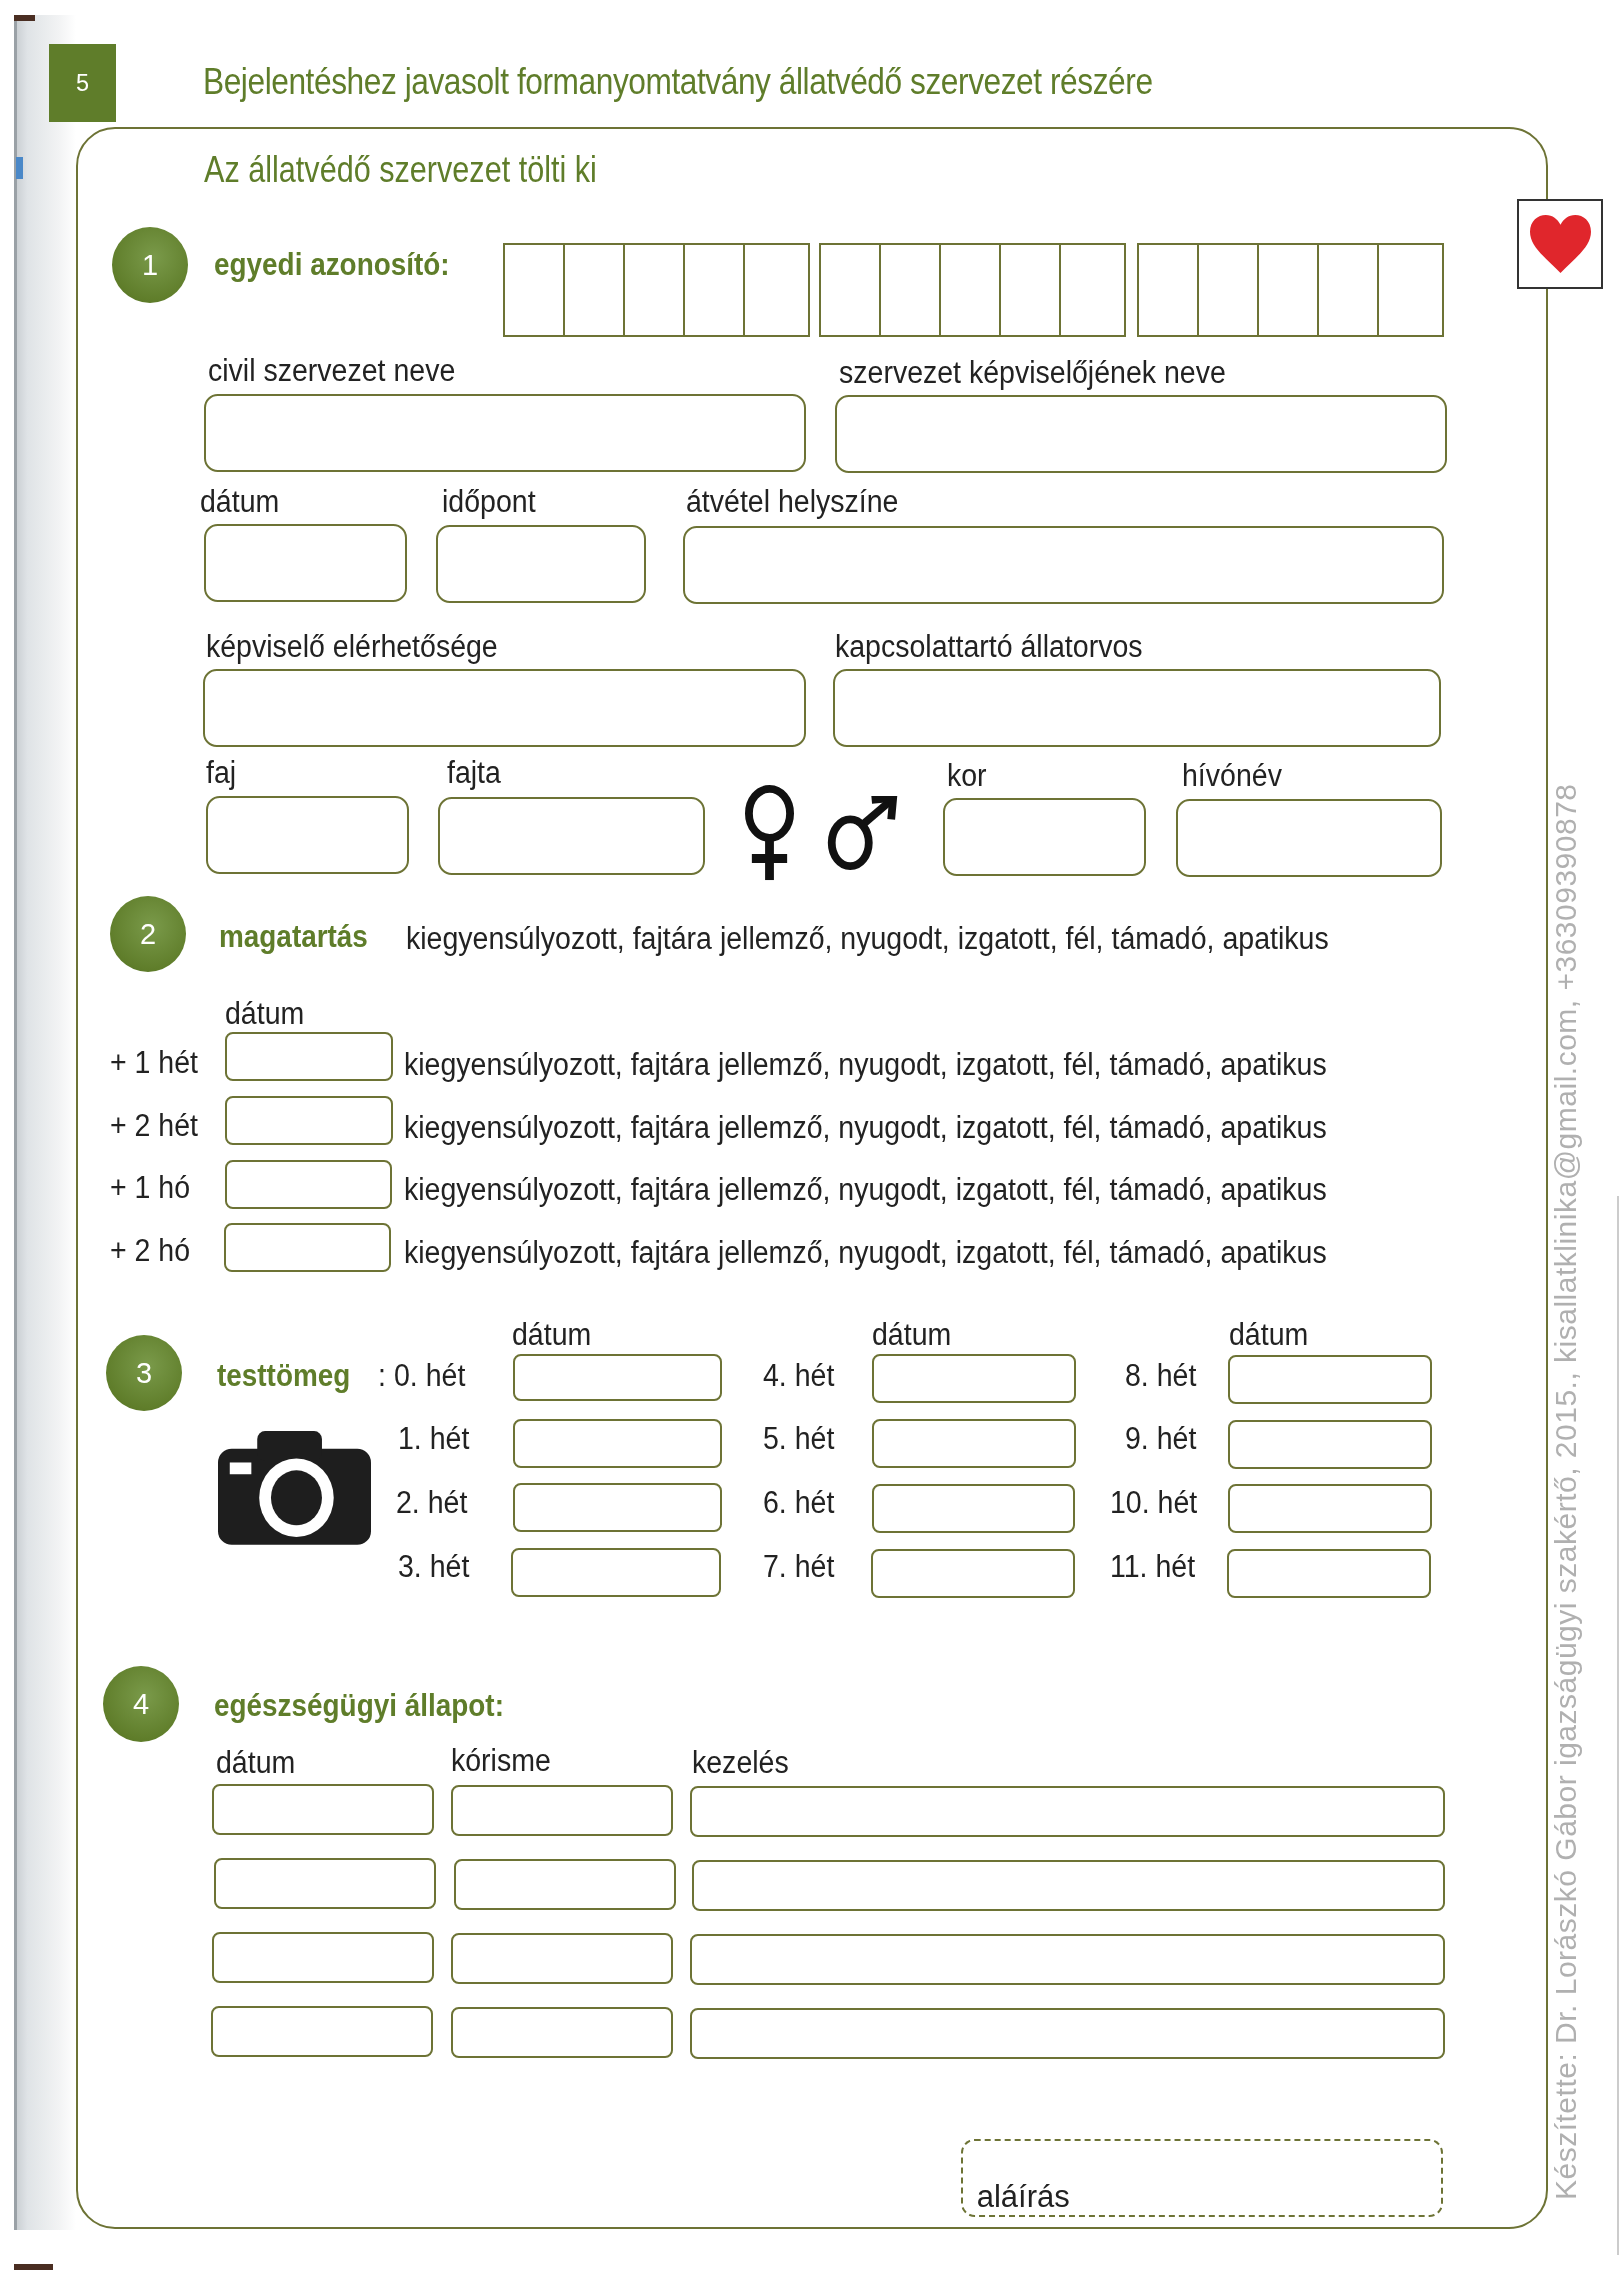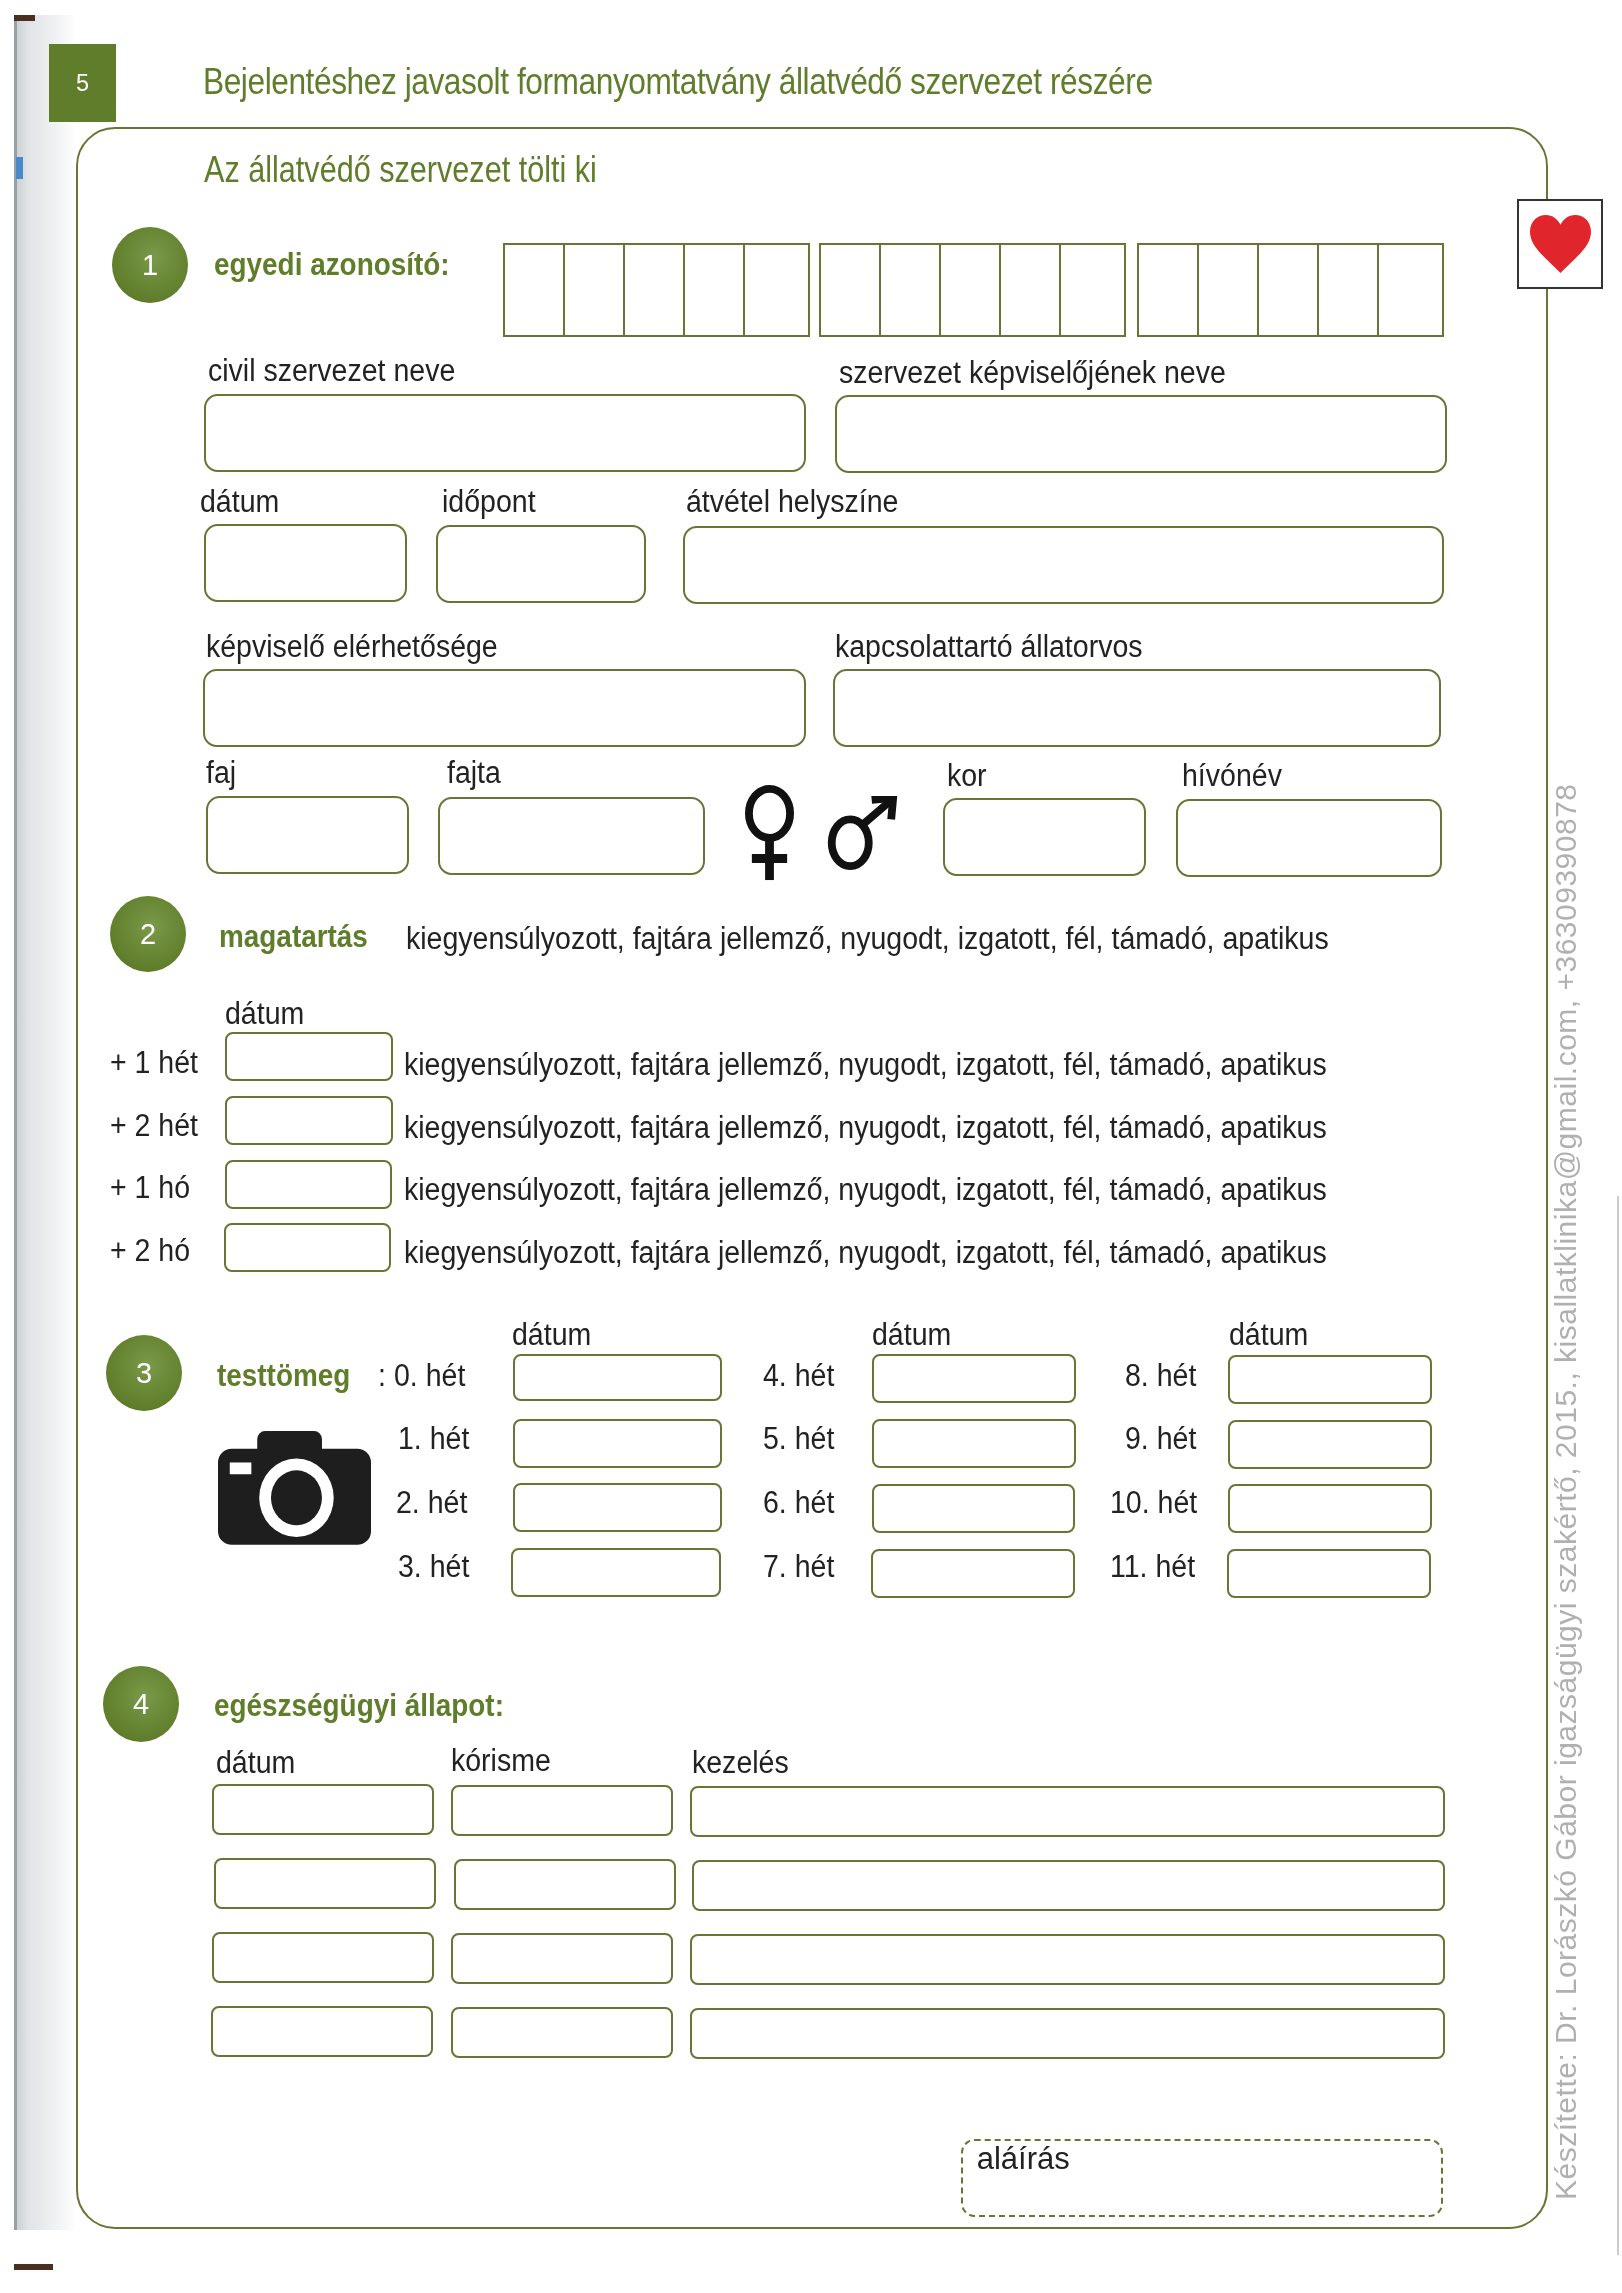--- a/index.html
+++ b/index.html
@@ -70,21 +70,21 @@
   }
   .id-cell { width: 60px; height: 100%; border-right: 2px solid #6d7335; box-sizing: border-box; }
   .id-cell:last-child { border-right: none; }
   .behav-text {
     position: absolute; font-size: 31px; color: #222; white-space: nowrap;
     transform: scaleX(0.92); transform-origin: left center;
   }
   .signature {
     position: absolute; left: 961px; top: 2139px; width: 482px; height: 78px;
     border: 2px dashed #6d7335; border-radius: 13.7px; box-sizing: border-box;
-    padding-left: 13.7px; display: flex; align-items: flex-start;
+    padding-left: 13.7px; display: flex; align-items: flex-end;
     font-size: 31px;
   }
   .watermark {
     position: absolute; left: 1549px; top: 2200px;
     transform: rotate(-90deg); transform-origin: left top;
     font-size: 30px; color: #b0b0b0; white-space: nowrap; letter-spacing: 0.5px;
   }
   .right-rule { position:absolute; left:1617px; top:1196px; width:2px; height:1059px; background:#ccc; }
 </style>
 </head>

